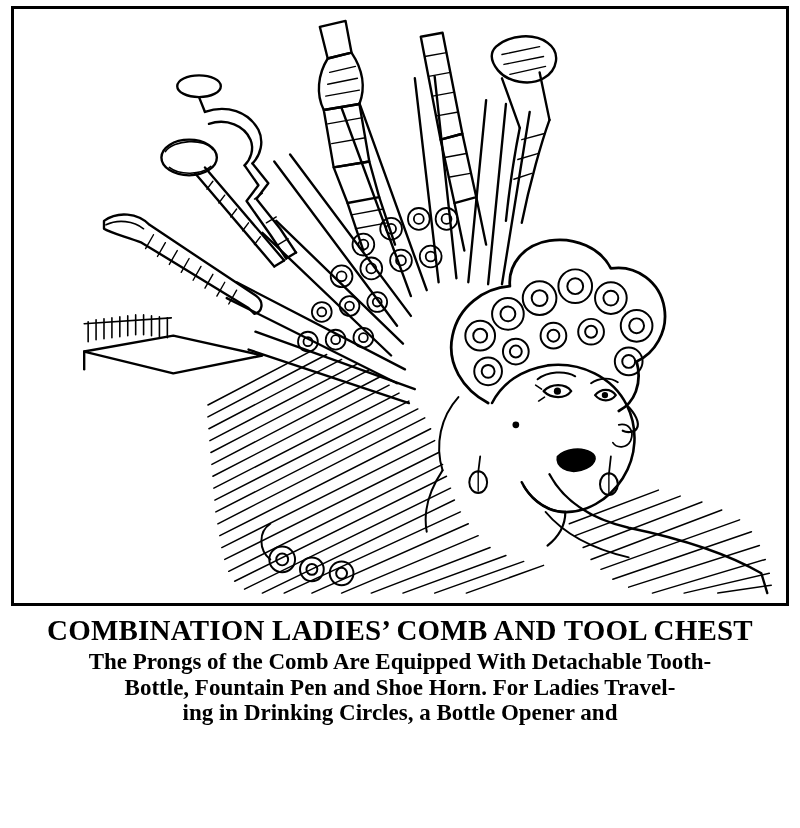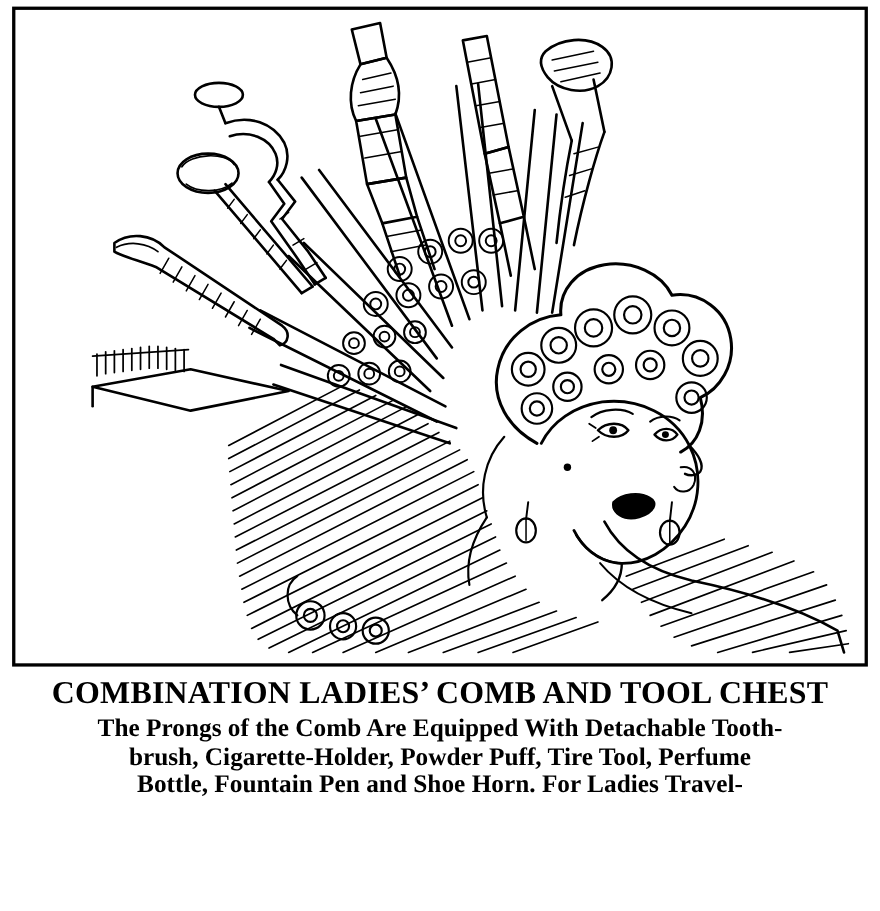--- a/index.html
+++ b/index.html
@@ -370,18 +370,18 @@
     </svg>
   </div>
 
   <div class="caption">
     <div class="caption-title">
       <span class="line">COMBINATION LADIES’ COMB AND TOOL</span>
       <span class="line">CHEST</span>
     </div>
     <div class="caption-body">
       <span class="line">The Prongs of the Comb Are Equipped With Detachable Tooth-</span>
-      <span class="line">brush, Cigarette-Holder, Powder Puff, Tire Tool, Perfume</span>
       <span class="line">Bottle, Fountain Pen and Shoe Horn.  For Ladies Travel-</span>
+      <span class="line">ing in Drinking Circles, a Bottle Opener and</span>
     </div>
   </div>
 
 </div>
 
 </body></html>

